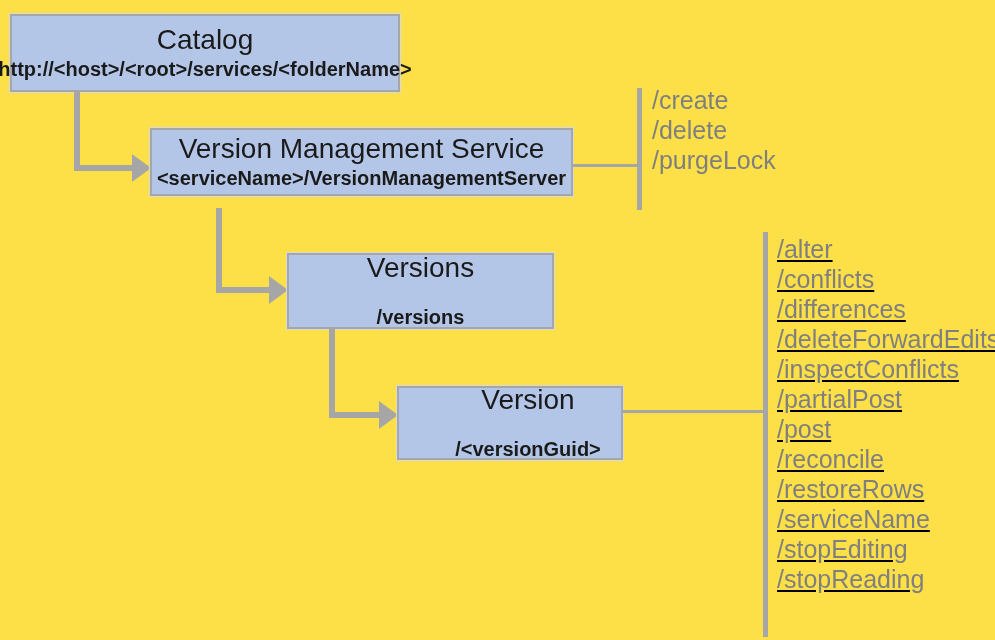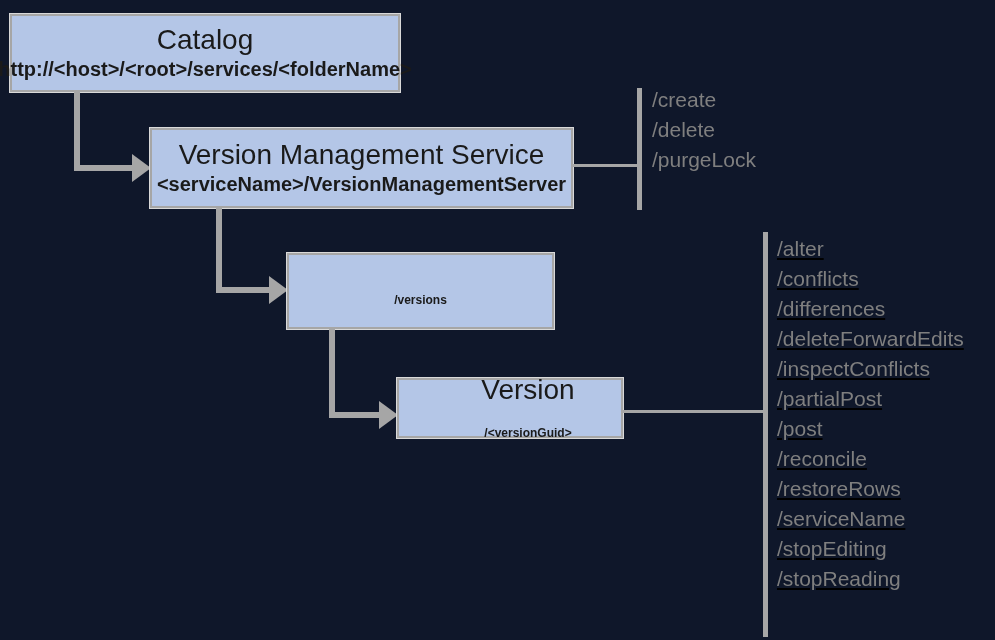--- a/index.html
+++ b/index.html
@@ -1,20 +1,20 @@
 <!DOCTYPE html>
 <html style="--node-fill: #b4c6e7; --node-border: #a6a6a6; --connector: #a6a6a6; --title-text: #1a1a1a; --endpoint-text: #7f7f7f;"><head>
 <meta charset="utf-8">
 <style>
   html, body { margin: 0; padding: 0; background: #ffffff; }
   .canvas {
     position: relative;
     width: 995px;
     height: 640px;
-    background: #0f172a;
+    background: #fde047;
     overflow: hidden;
     font-family: "Liberation Sans", sans-serif;
   }
 
   
   .node {
     position: absolute;
     background: var(--node-fill, #b4c6e7);
     border: 2px solid var(--node-border, #a6a6a6);
     box-sizing: border-box;
@@ -32,24 +32,24 @@
     white-space: nowrap;
   }
   .node-subtitle {
     font-size: 20px;
     font-weight: 600;
     line-height: 1.3;
     color: var(--title-text, #1a1a1a);
     white-space: nowrap;
   }
   #node-catalog  { left: 10px;  top: 14px;  width: 390px; height: 78px; }
-  #node-vms      { left: 150px; top: 128px; width: 423px; height: 80px; }
+  #node-vms      { left: 150px; top: 128px; width: 423px; height: 68px; }
   #node-versions { left: 287px; top: 253px; width: 267px; height: 76px; }
-  #node-version  { left: 397px; top: 378px; width: 226px; height: 60px; padding-left: 36px; }
-  #node-versions .node-subtitle, #node-version .node-subtitle { font-size: 12px; margin-top: 20px; }
+  #node-version  { left: 397px; top: 386px; width: 226px; height: 74px; padding-left: 36px; }
+  #node-versions .node-subtitle, #node-version .node-subtitle { font-size: 20px; margin-top: 20px; }
 
   
   .line {
     position: absolute;
     background: var(--connector, #a6a6a6);
   }
   #c1-v { left: 74px;  top: 92px;  width: 6px;  height: 79px; }
   #c1-h { left: 74px;  top: 165px; width: 58px; height: 6px;  }
   #c2-v { left: 216px; top: 208px; width: 6px;  height: 85px; }
   #c2-h { left: 216px; top: 287px; width: 53px; height: 6px;  }
@@ -76,21 +76,21 @@
 
   
   .endpoint-list {
     position: absolute;
     display: flex;
     flex-direction: column;
   }
   #list-vms     { left: 652px; top: 85px; }
   #list-version { left: 777px; top: 234px; text-decoration: underline; }
   .endpoint {
-    font-size: 21px;
+    font-size: 25px;
     line-height: 30px;
     color: var(--endpoint-text, #7f7f7f);
     white-space: nowrap;
   }
 </style>
 </head>
 <body>
 
 <div class="canvas">
 
@@ -114,20 +114,21 @@
       <div class="endpoint">/create</div>
       <div class="endpoint">/delete</div>
       <div class="endpoint">/purgeLock</div>
     </div>
 
   <div class="line" id="c2-v"></div>
   <div class="line" id="c2-h"></div>
   <div class="arrow" id="c2-a"></div>
 
   <div class="node" id="node-versions">
+    <div class="node-title">Versions</div>
     <div class="node-subtitle">/versions</div>
   </div>
 
   <div class="line" id="c3-v"></div>
   <div class="line" id="c3-h"></div>
   <div class="arrow" id="c3-a"></div>
 
   <div class="node" id="node-version">
     <div class="node-title">Version</div>
     <div class="node-subtitle">/&lt;versionGuid&gt;</div>

